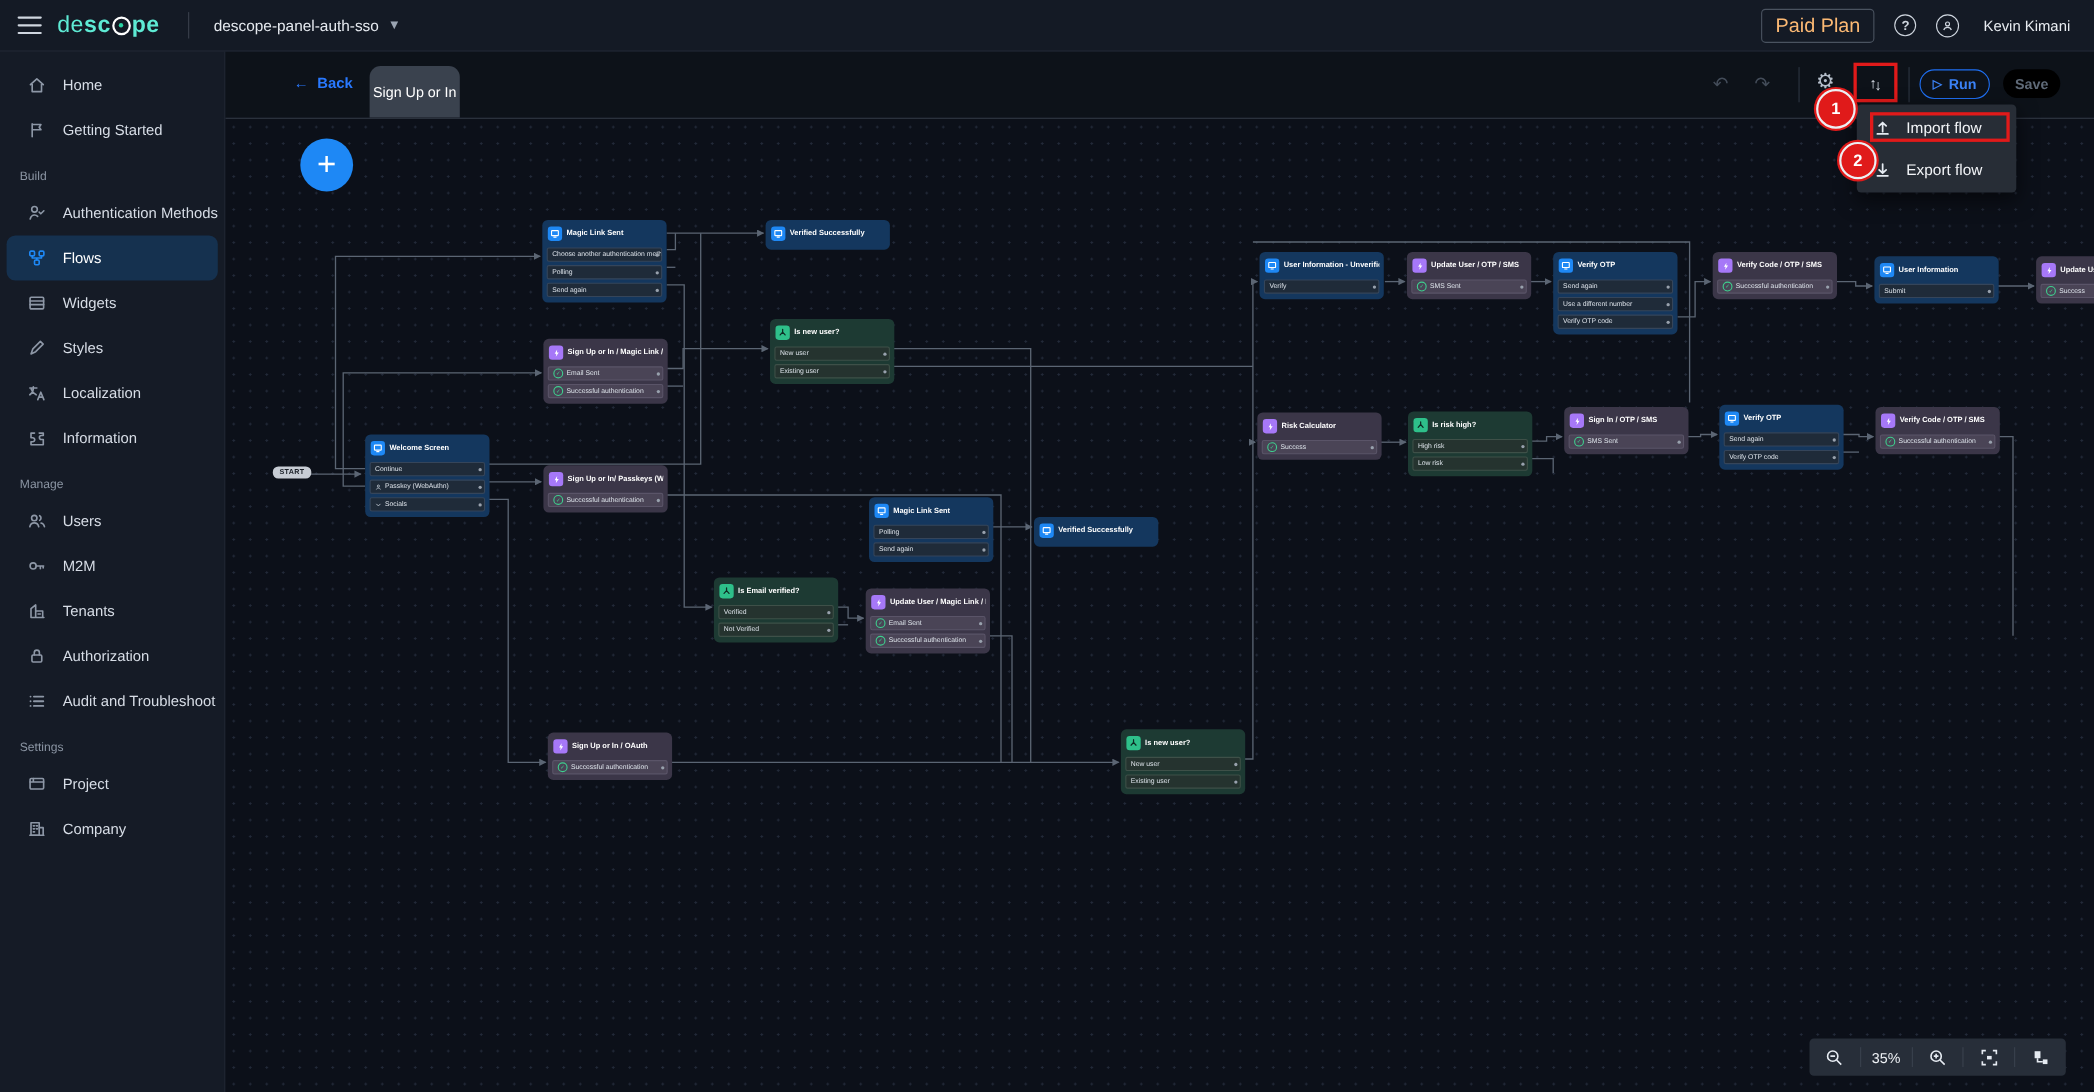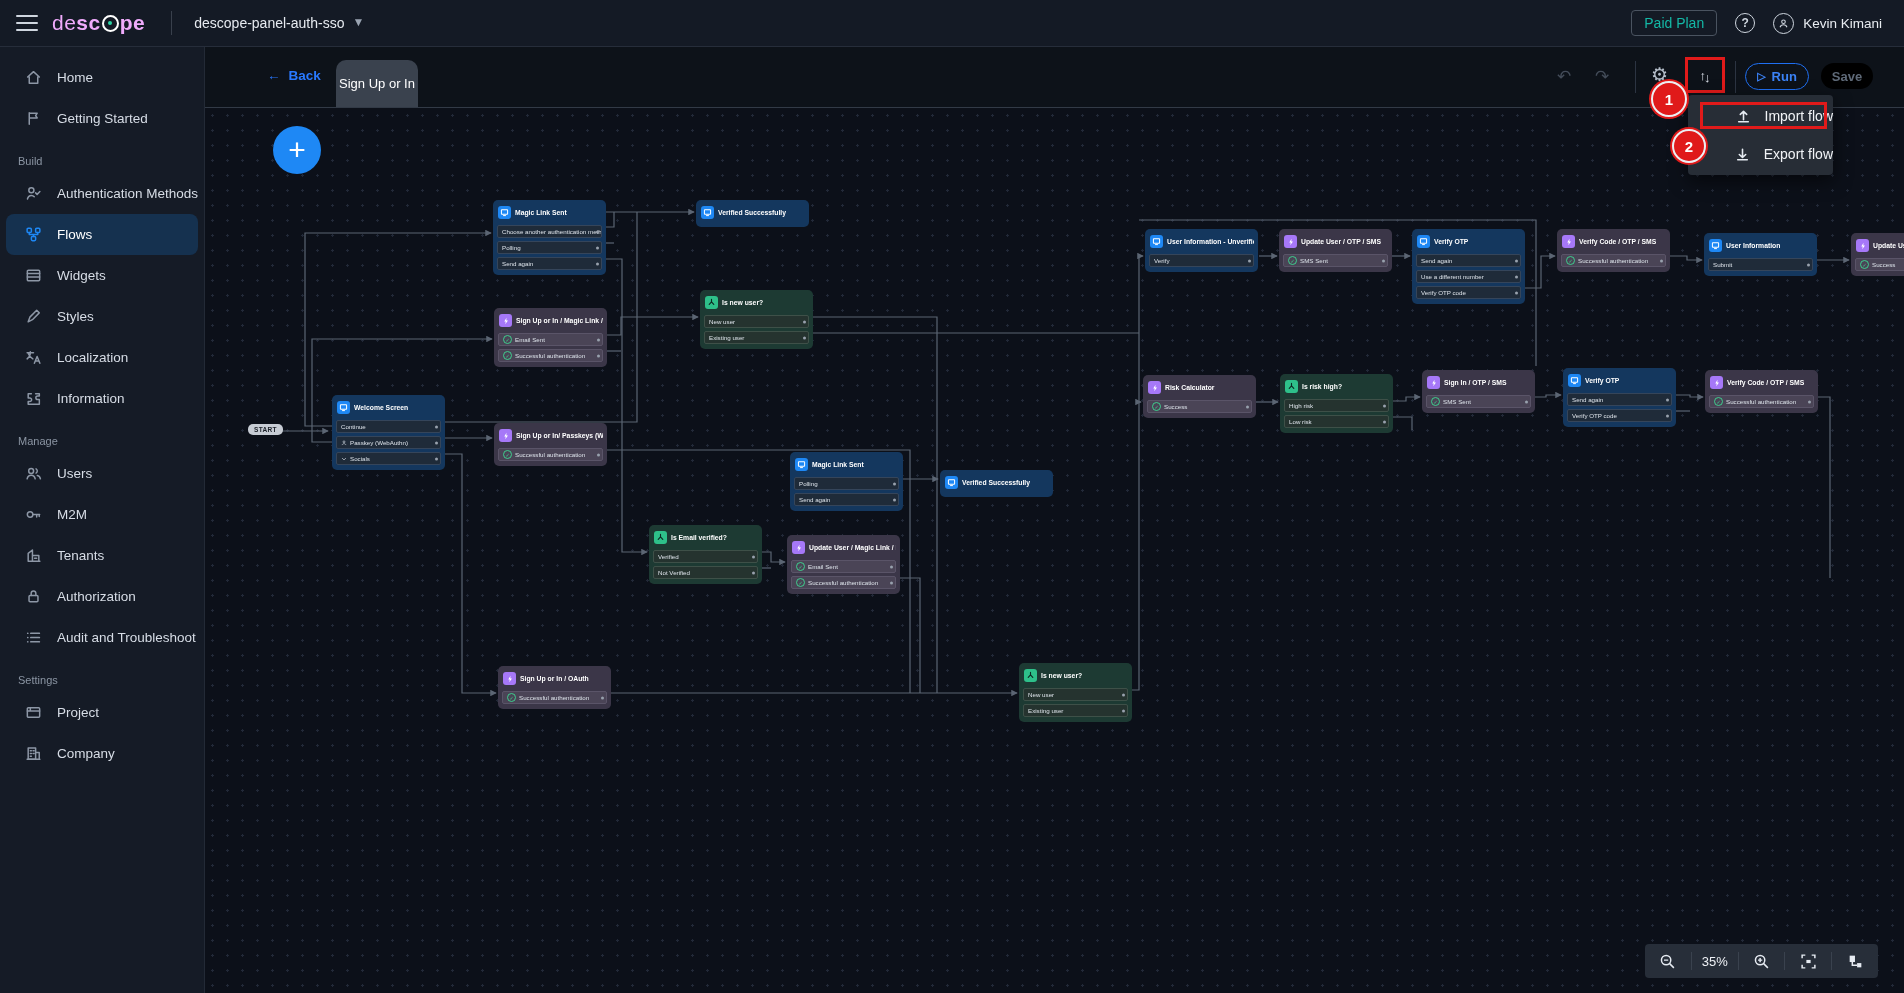--- a/index.html
+++ b/index.html
@@ -3,30 +3,30 @@
 <meta charset="utf-8">
 <style>
   html,body{margin:0;padding:0;background:#06080d;}
   .stage{position:relative;width:1904px;height:993px;overflow:hidden;background:#0c1019;
          font-family:"Liberation Sans",sans-serif;color:#e6ebf2;-webkit-font-smoothing:antialiased;}
   
   .topbar{position:absolute;left:0;top:0;width:100%;height:47px;background:#141a25;
           border-bottom:1px solid #262d3a;display:flex;align-items:center;box-sizing:border-box;}
   .hamburger{width:22px;height:16px;margin:0 14px 0 16px;display:flex;flex-direction:column;justify-content:space-between;cursor:pointer;}
   .hamburger span{display:block;height:2px;background:#cfd6df;border-radius:1px;}
-  .logo{display:flex;align-items:center;font-size:21px;color:#f0abfc;letter-spacing:.5px;}
+  .logo{display:flex;align-items:center;font-size:21px;color:#5eead4;letter-spacing:.5px;}
   .logo .l1{font-weight:400;} .logo b{font-weight:700;}
   .logo-o{width:13px;height:13px;border:2.4px solid #fff;border-radius:50%;display:inline-flex;align-items:center;justify-content:center;margin:0 1px;align-self:center;}
   .logo-o i{width:4px;height:4px;border-radius:50%;background:#2bd4a4;}
   .tb-divider{width:1px;height:24px;background:#39404c;margin:0 22px 0 26px;}
   .project{display:flex;align-items:center;gap:8px;font-size:14px;color:#e6eaf0;cursor:pointer;}
   .chev{color:#9aa4b2;font-size:12px;transform:translateY(-1px);}
   .tb-right{margin-left:auto;display:flex;align-items:center;gap:18px;padding-right:22px;}
-  .paid-plan{border:1px solid #4a5360;border-radius:4px;background:transparent;color:#14b8a6;
-             font-size:14px;padding:4px 12px;font-family:inherit;cursor:pointer;}
+  .paid-plan{border:1px solid #4a5360;border-radius:4px;background:transparent;color:#fdba74;
+             font-size:18px;padding:4px 12px;font-family:inherit;cursor:pointer;}
   .help-circle{width:18px;height:18px;border:1.6px solid #cfd6df;border-radius:50%;color:#cfd6df;
                font-size:12px;display:flex;align-items:center;justify-content:center;font-weight:700;cursor:pointer;}
   .avatar{width:19px;height:19px;border:1.6px solid #cfd6df;border-radius:50%;display:flex;align-items:center;justify-content:center;cursor:pointer;}
   .username{font-size:13.5px;color:#e8ecf1;}
   
   .sidebar{position:absolute;left:0;top:47px;bottom:0;width:205px;background:#151b26;border-right:1px solid #232a36;box-sizing:border-box;padding-top:10px;}
   .sb-item{display:flex;align-items:center;gap:15px;height:41px;padding:0 0 0 18px;margin:0 6px;border-radius:8px;cursor:pointer;}
   .sb-item .icn{width:18px;height:18px;color:#8d97a6;display:flex;align-items:center;justify-content:center;flex:none;}
   .sb-item .lbl{font-size:13.5px;color:#d7dde6;white-space:nowrap;}
   .sb-item.active{background:#15314f;}
@@ -65,21 +65,21 @@
        font-size:6.2px;color:#dde3ea;white-space:nowrap;overflow:hidden;box-sizing:border-box;border:1px solid transparent;}
   .row::after{content:'';position:absolute;right:2px;top:50%;width:3px;height:3px;border-radius:50%;background:#98a1ad;transform:translateY(-50%);}
   .node.screen{background:#14375e;} .node.screen .row{background:#1f2b39;border-color:#35455a;} .node.screen .icon-sq{background:#1e88f5;}
   .node.condition{background:#1d3a33;} .node.condition .row{background:#25332f;border-color:#3e5048;} .node.condition .icon-sq{background:#2ec08a;}
   .node.action{background:#3b3648;} .node.action .row{background:#4a4456;border-color:#5a5468;} .node.action .icon-sq{background:#a678f8;}
   .ckc{width:7px;height:7px;border:1px solid #3ecf8e;border-radius:50%;color:#3ecf8e;font-size:5px;display:flex;align-items:center;justify-content:center;flex:none;}
   .rico{display:flex;align-items:center;color:#cdd4dd;flex:none;}
   
   .menu{position:absolute;left:1483px;top:48px;width:145px;background:#272d36;border-radius:4px;
         box-shadow:0 6px 18px rgba(0,0,0,.55);z-index:30;padding:2px 0;}
-  .menu-item{height:38px;display:flex;align-items:center;gap:13px;padding-left:15px;font-size:14px;color:#f2f4f7;cursor:pointer;justify-content:flex-end;}
+  .menu-item{height:38px;display:flex;align-items:center;gap:13px;padding-left:15px;font-size:14px;color:#f2f4f7;cursor:pointer;}
   .menu-item .mi{color:#e6ebf2;display:flex;}
   .red-rect{position:absolute;border:3px solid #e11a1a;box-sizing:border-box;z-index:40;pointer-events:none;}
   .rr-import{left:1495px;top:55px;width:127px;height:27px;}
   .ann{position:absolute;border-radius:50%;background:#e01a1a;border:2px solid #eceff3;box-shadow:0 0 0 2px #e01a1a;
        color:#fff;font-weight:700;font-size:15px;display:flex;align-items:center;justify-content:center;z-index:50;}
   .ann1{left:1446px;top:34px;width:32px;height:32px;}
   .ann2{left:1467px;top:82px;width:30px;height:30px;}
   
   .zoombar{position:absolute;left:1440px;top:836px;width:233px;height:34px;background:#272e39;border-radius:4px;
            display:flex;align-items:center;}
@@ -107,21 +107,21 @@
         <b>pe</b>
     </div>
     <div class="tb-divider"></div>
     <div class="project">
       <span>descope-panel-auth-sso</span>
       <span class="chev">▼</span>
     </div>
     <div class="tb-right">
       <button class="paid-plan">Paid Plan</button>
       <div class="help-circle">?</div>
-      <div style="display:flex;align-items:center;gap:9px;">
+      <div style="display:flex;align-items:center;gap:22px;">
         <div class="avatar">
           <svg width="11" height="11" viewBox="0 0 16 16" fill="none" stroke="#cfd6df" stroke-width="1.6">
               <circle cx="8" cy="5.5" r="2.6"></circle>
               <path d="M3 13.5c.8-2.6 2.7-3.6 5-3.6s4.2 1 5 3.6"></path>
             </svg>
         </div>
         <span class="username">Kevin Kimani</span>
       </div>
     </div>
   </header>

